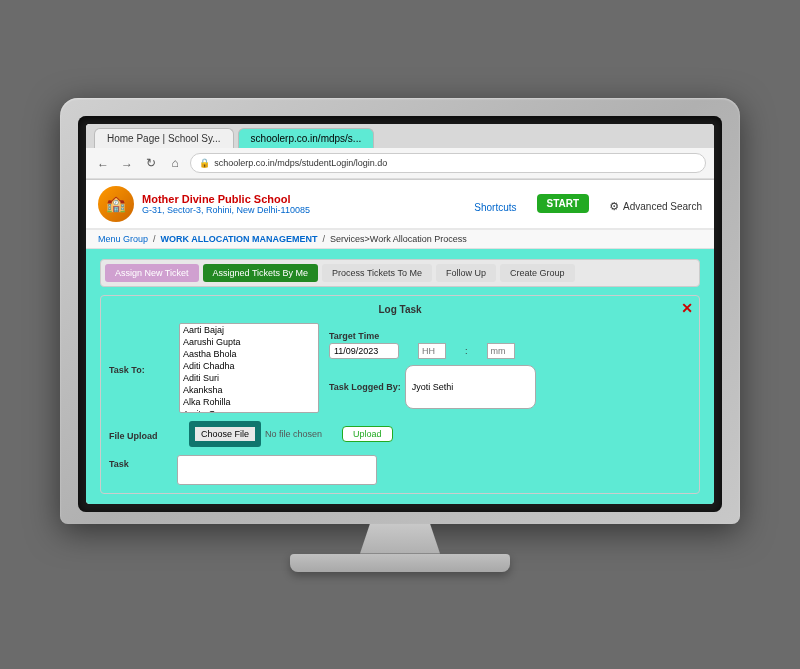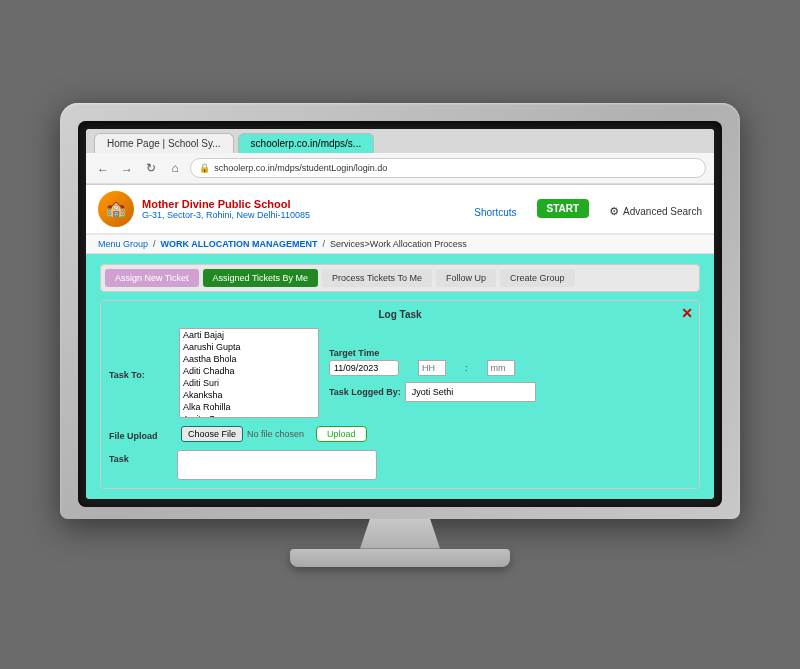--- a/index.html
+++ b/index.html
@@ -321,43 +321,43 @@
     }
 
     .logged-by-label {
       font-size: 9px;
       font-weight: bold;
       color: #333;
     }
 
     .logged-by-value {
       border: 1px solid #aaa;
-      border-radius: 1px;
-      padding: 4px 6px;
+      border-radius: 8px;
+      padding: 16px 6px;
       font-size: 9px;
       background: #fff;
       min-width: 70px;
     }
 
     .file-upload-row {
       display: flex;
       align-items: center;
-      gap: 12px;
+      gap: 20px;
       margin-bottom: 8px;
     }
 
     .file-input-group {
       display: flex;
       align-items: center;
       gap: 4px;
     }
 
     .choose-file-btn {
       background: #e8e8e8;
-      border: 1px solid #0f766e;
+      border: 6px solid #0f766e;
       border-radius: 3px;
       padding: 2px 6px;
       font-size: 9px;
       cursor: pointer;
     }
 
     .no-file-text {
       font-size: 9px;
       color: #555;
     }

